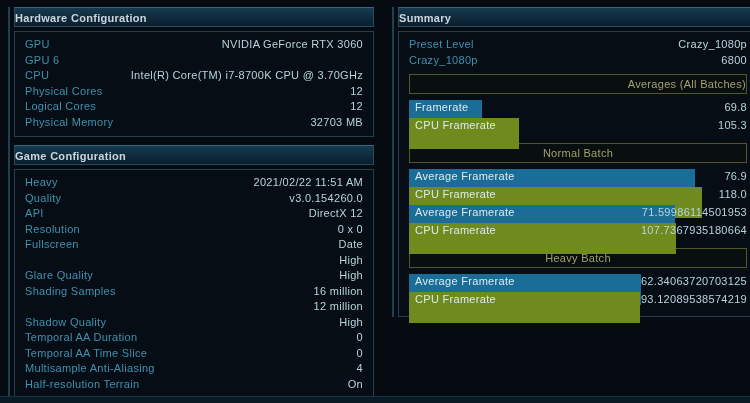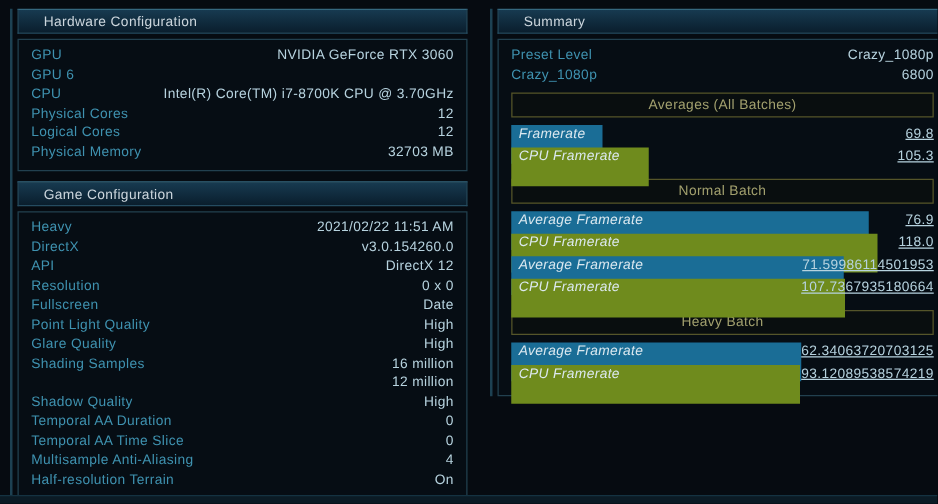--- a/index.html
+++ b/index.html
@@ -15,25 +15,26 @@
   .panel{
     position:absolute;top:7px;
     width:360px;
     border-left:2px solid var(--accent-line,#1d4152);
     padding-left:4px;
   }
   .panel-left{left:8px;}
   .panel-right{left:392px;}
   .panel-header{
     height:20px;line-height:20px;
-    padding-left:20px;
+    padding-left:0;
     background:linear-gradient(to bottom, var(--panel-header-top,#173a50), var(--panel-header-bottom,#0a1e2d));
     border:1px solid #254c61;border-top-color:#35687f;
     color:var(--panel-header-text,#ccd6dd);
     box-sizing:border-box;
+    font-weight:bold;
   }
   .content-box{
     margin-top:4px;
     border:1px solid var(--box-border,#22404f);
     background:rgba(8,18,26,0.35);
     padding:5px 10px 6px 10px;
     box-sizing:border-box;
   }
   .cfg-row{
     display:flex;
@@ -44,43 +45,41 @@
   .cfg-label{color:var(--label-text,#3f92b0);}
   .cfg-value{margin-left:auto;text-align:right;color:var(--value-text,#b7d3df);padding-left:41px;}
   .section-heading{
     margin:10px 0 6px 0;
     height:18px;line-height:18px;
     text-align:center;
     border:1px solid var(--batch-heading-border,#55552a);
     background:rgba(18,18,6,0.35);
     color:var(--batch-heading-text,#a2a06e);
   }
-  .section-heading.first{margin-top:6px;}
+  .section-heading.first{margin-top:6px;text-align:right;}
   .bar-row{
     position:relative;
     height:15px;
     margin-bottom:3px;
   }
   .bar{
     position:absolute;left:0;top:0;
     height:31px;line-height:15px;
     padding-left:6px;
     box-sizing:border-box;
     white-space:nowrap;
     color:var(--bar-text,#dce9f0);
-    font-style:italic;
   }
   .bar[data-color="blue"]{background:var(--bar-blue,#1a6d96);}
   .bar[data-color="green"]{background:var(--bar-green,#6f8b1d);}
   .bar-value{
     position:absolute;right:0;top:0;
     line-height:15px;
     color:var(--value-text,#b7d3df);
     white-space:nowrap;
-    text-decoration:underline;
   }
   .bottom-strip{
     position:absolute;left:0;bottom:0;
     width:750px;height:6px;
     background:#0b1b25;
     border-top:1px solid #143241;
   }
 </style>
 </head>
 <body>
@@ -123,41 +122,40 @@
 
   <div class="panel-header" style="margin-top:8px;">Game Configuration</div>
   <div class="content-box">
 
       <div class="cfg-row">
         <span class="cfg-label">Heavy</span>
         <span class="cfg-value">2021/02/22 11:51 AM</span>
       </div>
 
       <div class="cfg-row">
-        <span class="cfg-label">DirectX</span>
+        <span class="cfg-label">Quality</span>
         <span class="cfg-value">v3.0.154260.0</span>
       </div>
 
       <div class="cfg-row">
         <span class="cfg-label">API</span>
         <span class="cfg-value">DirectX 12</span>
       </div>
 
       <div class="cfg-row">
         <span class="cfg-label">Resolution</span>
         <span class="cfg-value">0 x 0</span>
       </div>
 
       <div class="cfg-row">
         <span class="cfg-label">Fullscreen</span>
         <span class="cfg-value">Date</span>
       </div>
 
       <div class="cfg-row">
-        <span class="cfg-label">Point Light Quality</span>
         <span class="cfg-value">High</span>
       </div>
 
       <div class="cfg-row">
         <span class="cfg-label">Glare Quality</span>
         <span class="cfg-value">High</span>
       </div>
 
       <div class="cfg-row">
         <span class="cfg-label">Shading Samples</span>

